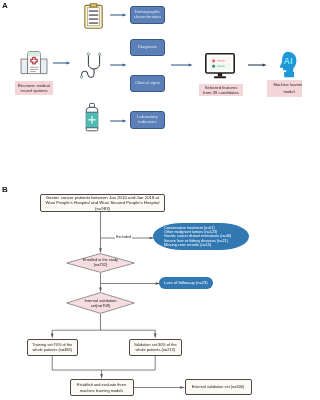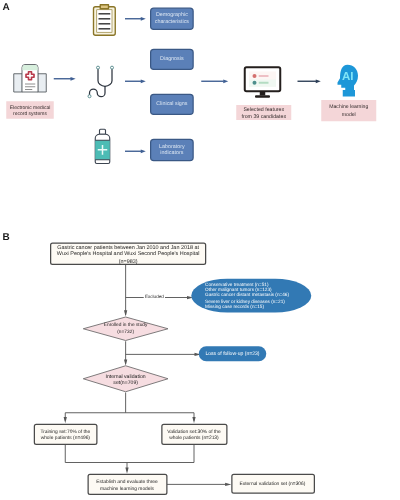--- a/index.html
+++ b/index.html
@@ -23,21 +23,21 @@
   .bpill{background:#3279b4;color:#ffffff;border-radius:30%/50%;text-align:left;justify-content:flex-start;padding-left:5px;}
   .bexcl{position:absolute;font-size:3.4px;color:#1d1d1d;background:#fff;padding:0 1px;}
 </style>
 </head>
 <body>
 
 <div id="root">
   <div class="panel-label" style="left:2px;top:1px">A</div>
   <div class="panel-label" style="left:2px;top:185px">B</div>
 
-  <div class="abs" id="panelA" style="left:2px;top:0;width:302px;height:150px;">
+  <div class="abs" id="panelA" style="left:12px;top:0;width:302px;height:150px;">
 
     <svg class="abs" style="left:8px;top:50px;" width="28" height="25" viewBox="0 0 280 250">
       <path d="M10 90 L78 90 L78 236 L10 236 Z" fill="#e9eef2" stroke="#54595e" stroke-width="7" stroke-linejoin="round"></path>
       <path d="M202 90 L270 90 L270 236 L202 236 Z" fill="#e9eef2" stroke="#54595e" stroke-width="7" stroke-linejoin="round"></path>
       <path d="M76 40 a24 24 0 0 1 24 -24 L180 16 a24 24 0 0 1 24 24 L204 236 L76 236 Z" fill="#ffffff" stroke="#54595e" stroke-width="7" stroke-linejoin="round"></path>
       <path d="M79 40 a21 21 0 0 1 21 -21 L180 19 a21 21 0 0 1 21 21 L201 62 L79 62 Z" fill="#d7efdd"></path>
       <path d="M128 74 L152 74 L152 94 L172 94 L172 118 L152 118 L152 138 L128 138 L128 118 L108 118 L108 94 L128 94 Z" fill="#ffffff" stroke="#b83a4b" stroke-width="13" stroke-linejoin="round"></path>
       <g stroke="#6a6a6a" stroke-width="6" stroke-linecap="butt">
         <line x1="100" y1="172" x2="182" y2="172"></line>
         <line x1="100" y1="194" x2="182" y2="194"></line>

